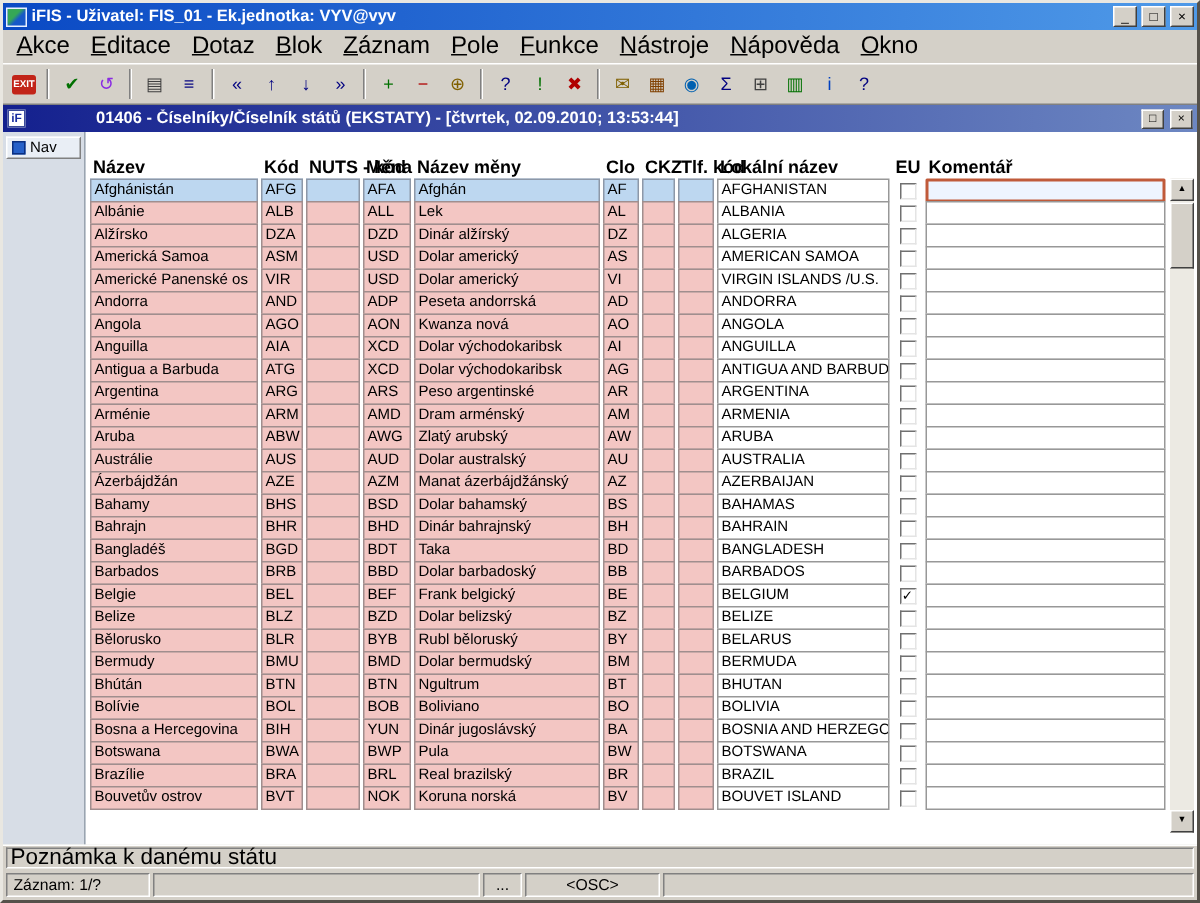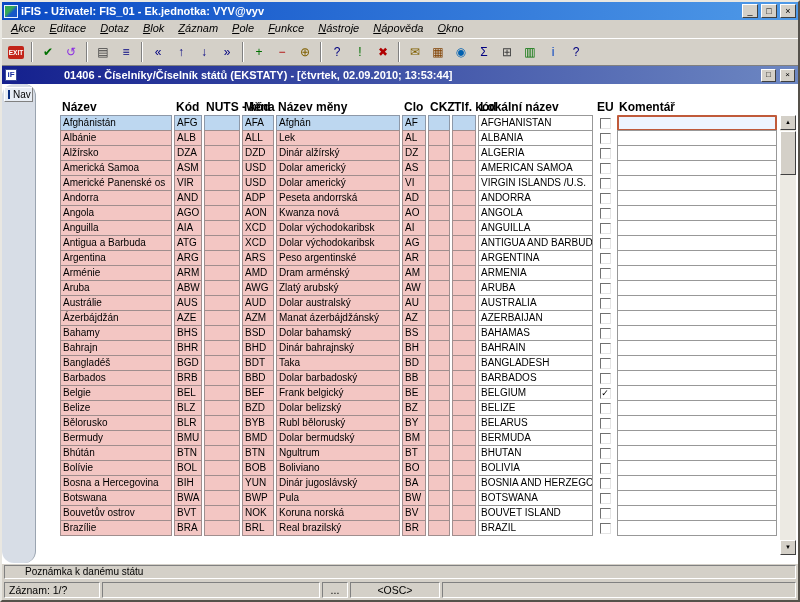--- a/index.html
+++ b/index.html
@@ -11,22 +11,22 @@
   
   .titlebar{flex:0 0 18px;background:linear-gradient(to right,#0a49c4,#4f9ae8);display:flex;
             align-items:center;gap:3px;padding:0 2px;color:#fff;font-size:11px;font-weight:bold;}
   .app-icon{width:14px;height:13px;background:linear-gradient(135deg,#35a855 40%,#1758c8 60%);
             border:1px solid #e8f0ff;flex:0 0 14px;}
   .title-text{flex:1;white-space:nowrap;overflow:hidden;}
   .win-btn{width:16px;height:14px;background:#d4d0c8;border:1px solid;border-color:#fff #404040 #404040 #fff;
            font-size:9px;line-height:11px;text-align:center;padding:0;font-family:inherit;color:#000;}
 
   
-  .menubar{flex:0 0 19px;display:flex;align-items:flex-start;padding:0 2px;font-size:11px;
-           border-bottom:1px solid #fff;font-style:italic;}
+  .menubar{flex:0 0 19px;display:flex;align-items:flex-end;padding:0 2px;font-size:16px;
+           border-bottom:1px solid #fff;}
   .menu-item{padding:2px 7px;white-space:nowrap;}
 
   
   .toolbar{flex:0 0 27px;display:flex;align-items:center;padding:1px 3px;gap:1px;
            border-bottom:1px solid #808080;}
   .tb-btn{width:22px;height:22px;background:#d4d0c8;border:1px solid #d4d0c8;display:flex;
           align-items:center;justify-content:center;font-size:12px;padding:0;font-family:inherit;}
   .tb-sep{width:2px;height:20px;border-left:1px solid #808080;border-right:1px solid #fff;margin:0 3px;}
   .exit-glyph{background:#c22418;color:#fff;font-size:6.5px;font-weight:bold;padding:3px 1px;border-radius:2px;}
 
@@ -34,22 +34,22 @@
   .mdi-titlebar{flex:0 0 18px;background:linear-gradient(to right,#14208e,#6d87c2);display:flex;
                 align-items:center;gap:4px;padding:0 3px;color:#fff;font-size:11px;font-weight:bold;}
   .form-icon{width:12px;height:12px;background:#fff;border:1px solid #3a4a9a;color:#1a2fa0;
              font-size:8px;line-height:10px;text-align:center;font-weight:bold;flex:0 0 12px;}
   .mdi-title{flex:1;white-space:nowrap;overflow:hidden;margin-left:43px;}
   .mdi-btn{width:15px;height:13px;background:#d4d0c8;border:1px solid;border-color:#fff #404040 #404040 #fff;
            font-size:8px;line-height:10px;text-align:center;padding:0;font-family:inherit;color:#000;}
 
   
   .content{flex:1;position:relative;background:#fff;overflow:hidden;}
-  .nav-sidebar{position:absolute;left:0;top:0;bottom:0;width:34px;background:#d7dde6;
-               border-right:1px solid #9aa4b0;border-radius:12px;}
+  .nav-sidebar{position:absolute;left:0;top:0;bottom:0;width:55px;background:#d7dde6;
+               border-right:1px solid #9aa4b0;}
   .nav-tab{display:flex;align-items:center;gap:3px;margin:3px 2px;padding:1px 3px;background:#e9eef5;
            border:1px solid;border-color:#fff #808080 #808080 #fff;font-size:10px;}
   .nav-icon{width:9px;height:9px;background:#2660c8;border:1px solid #0a2f80;}
 
   .table-area{position:absolute;left:56px;top:0;right:0;bottom:0;background:#fff;padding:16px 0 0 2px;}
   .thead,.trow{display:grid;grid-template-columns:112px 28px 36px 32px 124px 24px 22px 24px 115px 20px 160px;
                column-gap:2px;}
   .thead{height:15px;font-size:12px;font-weight:bold;}
   .hcell{white-space:nowrap;overflow:visible;padding-left:2px;}
   .trow{height:16px;margin-top:-1px;}
@@ -67,22 +67,22 @@
   .scrollbar{position:absolute;right:2px;top:31px;bottom:8px;width:16px;background:#eceae3;}
   .sb-btn{position:absolute;left:0;width:16px;height:15px;background:#d4d0c8;border:1px solid;
           border-color:#fff #404040 #404040 #fff;font-size:6px;line-height:13px;text-align:center;padding:0;}
   .sb-up{top:0;}
   .sb-down{bottom:0;}
   .sb-thumb{position:absolute;left:0;top:16px;width:16px;height:44px;background:#d4d0c8;border:1px solid;
             border-color:#fff #404040 #404040 #fff;}
 
   
   .status1{flex:0 0 16px;padding:1px 2px;background:#d4d0c8;border-top:1px solid #fff;}
-  .status-hint{height:14px;border:1px solid;border-color:#808080 #fff #fff #808080;font-size:10px;
-               line-height:12px;padding-left:20px;}
+  .status-hint{height:14px;border:1px solid;border-color:#808080 #fff #fff #808080;font-size:15px;
+               line-height:12px;padding-left:2px;}
   .status2{flex:0 0 20px;display:flex;gap:2px;padding:2px;background:#d4d0c8;align-items:center;}
   .spanel{border:1px solid;border-color:#808080 #fff #fff #808080;font-size:10.5px;line-height:14px;
           height:16px;padding:0 4px;white-space:nowrap;overflow:hidden;}
   .spanel.p0{width:96px;}
   .spanel.p1{width:218px;}
   .spanel.p2{width:26px;text-align:center;}
   .spanel.p3{width:90px;text-align:center;}
   .spanel.p4{flex:1;}
 </style>
 </head>
@@ -603,44 +603,44 @@
             <span class="cell pink">BW</span>
             <span class="cell pink"></span>
             <span class="cell pink"></span>
             <span class="cell">BOTSWANA</span>
             <span class="cell-eu">
               <span class="checkbox"></span>
             </span>
             <span class="cell"></span>
           </div>
           <div class="trow">
+            <span class="cell pink">Brazílie</span>
+            <span class="cell pink">BRA</span>
+            <span class="cell pink"></span>
+            <span class="cell pink">BRL</span>
+            <span class="cell pink">Real brazilský</span>
+            <span class="cell pink">BR</span>
+            <span class="cell pink"></span>
+            <span class="cell pink"></span>
+            <span class="cell">BRAZIL</span>
+            <span class="cell-eu">
+              <span class="checkbox"></span>
+            </span>
+            <span class="cell"></span>
+          </div>
+          <div class="trow">
             <span class="cell pink">Bouvetův ostrov</span>
             <span class="cell pink">BVT</span>
             <span class="cell pink"></span>
             <span class="cell pink">NOK</span>
             <span class="cell pink">Koruna norská</span>
             <span class="cell pink">BV</span>
             <span class="cell pink"></span>
             <span class="cell pink"></span>
             <span class="cell">BOUVET ISLAND</span>
-            <span class="cell-eu">
-              <span class="checkbox"></span>
-            </span>
-            <span class="cell"></span>
-          </div>
-          <div class="trow">
-            <span class="cell pink">Brazílie</span>
-            <span class="cell pink">BRA</span>
-            <span class="cell pink"></span>
-            <span class="cell pink">BRL</span>
-            <span class="cell pink">Real brazilský</span>
-            <span class="cell pink">BR</span>
-            <span class="cell pink"></span>
-            <span class="cell pink"></span>
-            <span class="cell">BRAZIL</span>
             <span class="cell-eu">
               <span class="checkbox"></span>
             </span>
             <span class="cell"></span>
           </div>
         </div>
     </div>
 
     <div class="scrollbar">
       <button class="sb-btn sb-up">▲</button>

